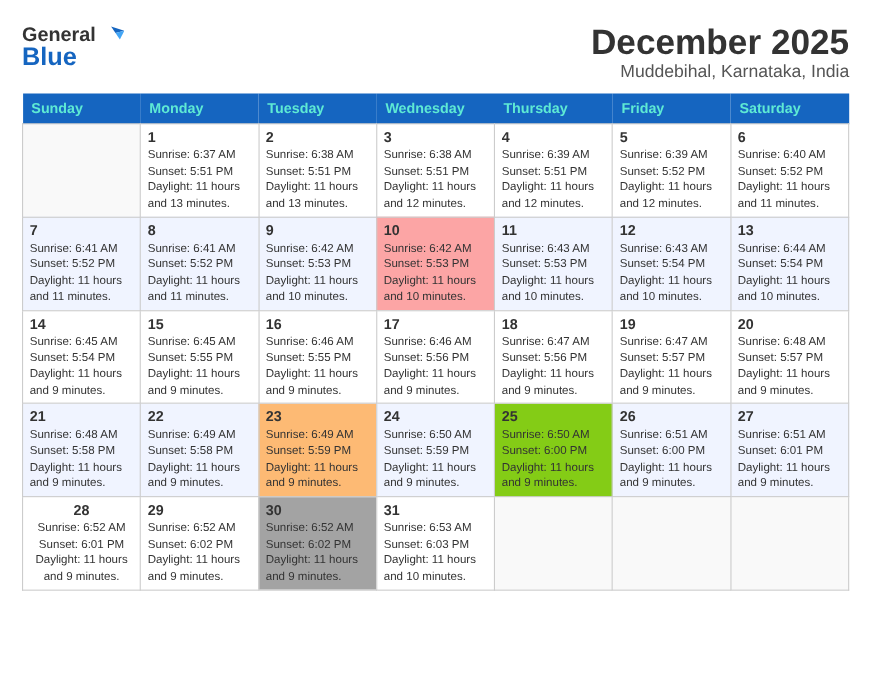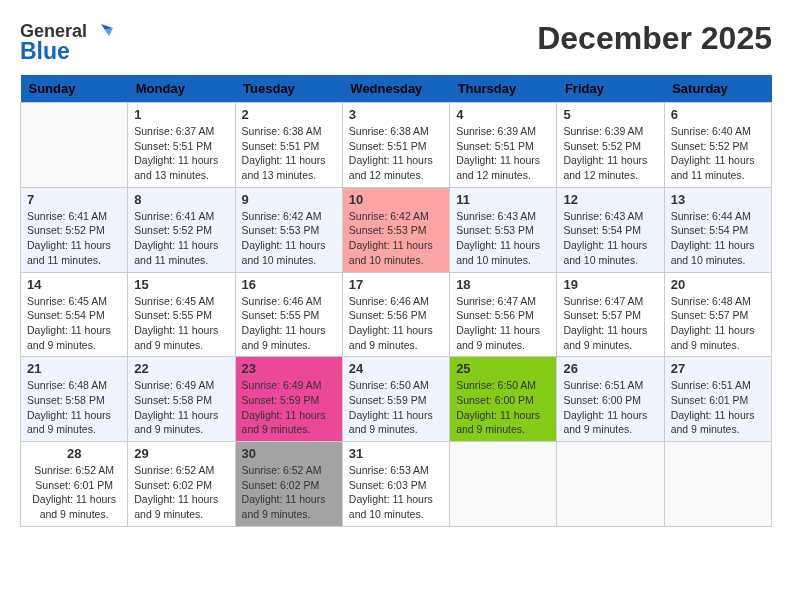--- a/index.html
+++ b/index.html
@@ -38,21 +38,21 @@
       font-size: 16px;
       color: #555;
     }
     .calendar {
       width: 100%;
       border-collapse: collapse;
       font-size: 11px;
     }
     .calendar th {
       background-color: #1565c0;
-      color: #000000;
+      color: #5eead4;
       text-align: left;
       padding: 6px 8px;
       font-size: 13px;
       font-weight: bold;
     }
     .calendar td {
       border: 1px solid #ccc;
       vertical-align: top;
       padding: 4px 6px;
       width: calc(100% / 7);
@@ -83,20 +83,21 @@
       <span style="font-size:18px;font-weight:bold;color:#333;">General</span>
       <svg width="22" height="22" viewBox="0 0 22 22">
         <polygon points="10,4 22,8 14,10" fill="#1565c0"></polygon>
         <polygon points="14,10 22,8 18,16" fill="#42a5f5"></polygon>
       </svg>
     </div>
     <span style="font-size:23px;font-weight:bold;color:#1565c0;margin-top:-4px;">Blue</span>
   </div>
   <div class="title-area">
     <div class="month-title">December 2025</div>
+    <div class="location-subtitle">Muddebihal, Karnataka, India</div>
   </div>
 </div>
 
 <table class="calendar">
   <thead>
     <tr id="header-row">
         <th>Sunday</th>
         <th>Monday</th>
         <th>Tuesday</th>
         <th>Wednesday</th>
@@ -195,21 +196,21 @@
       </tr>
       <tr style="background-color: rgb(240, 244, 255);">
         <td style="background-color: rgb(240, 244, 255);">
           <span class="day-number">21</span>
           <div class="day-info">Sunrise: 6:48 AM<br>Sunset: 5:58 PM<br>Daylight: 11 hours and 9 minutes.</div>
         </td>
         <td style="background-color: rgb(240, 244, 255);">
           <span class="day-number">22</span>
           <div class="day-info">Sunrise: 6:49 AM<br>Sunset: 5:58 PM<br>Daylight: 11 hours and 9 minutes.</div>
         </td>
-        <td style="background-color: #ec4899;">
+        <td style="background-color: #fdba74;">
           <span class="day-number">23</span>
           <div class="day-info">Sunrise: 6:49 AM<br>Sunset: 5:59 PM<br>Daylight: 11 hours and 9 minutes.</div>
         </td>
         <td style="background-color: rgb(240, 244, 255);">
           <span class="day-number">24</span>
           <div class="day-info">Sunrise: 6:50 AM<br>Sunset: 5:59 PM<br>Daylight: 11 hours and 9 minutes.</div>
         </td>
         <td style="background-color: #84cc16;">
           <span class="day-number">25</span>
           <div class="day-info">Sunrise: 6:50 AM<br>Sunset: 6:00 PM<br>Daylight: 11 hours and 9 minutes.</div>

